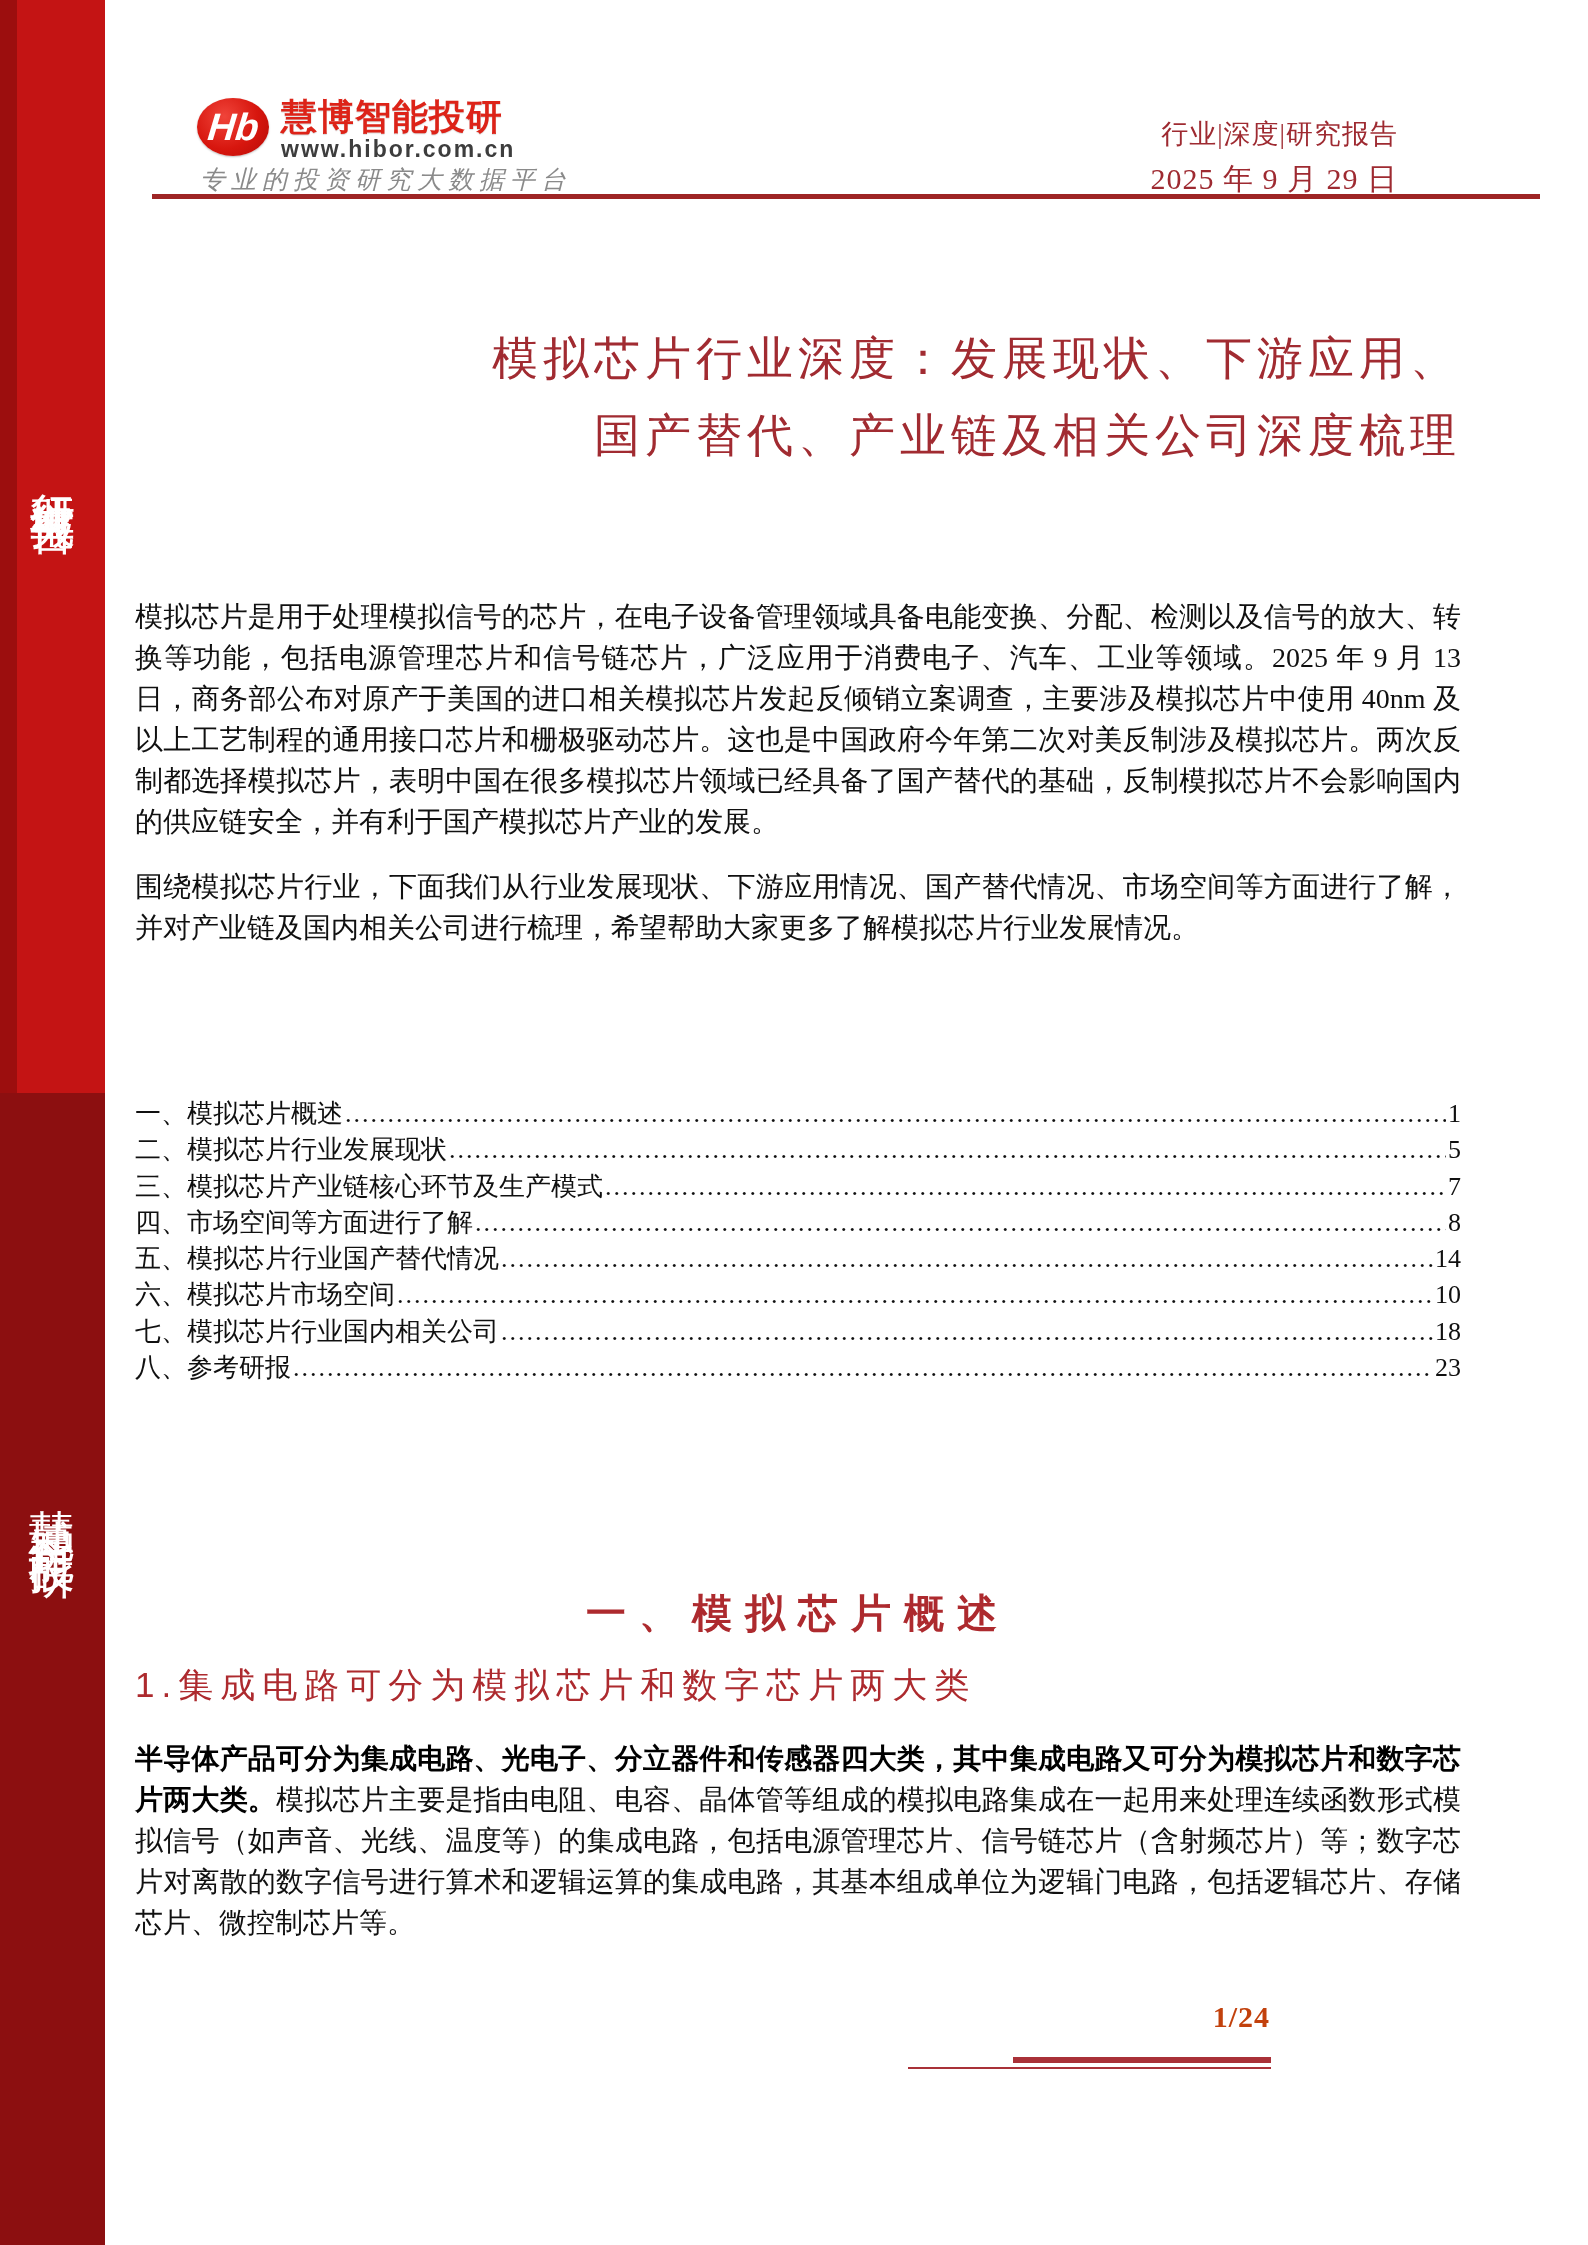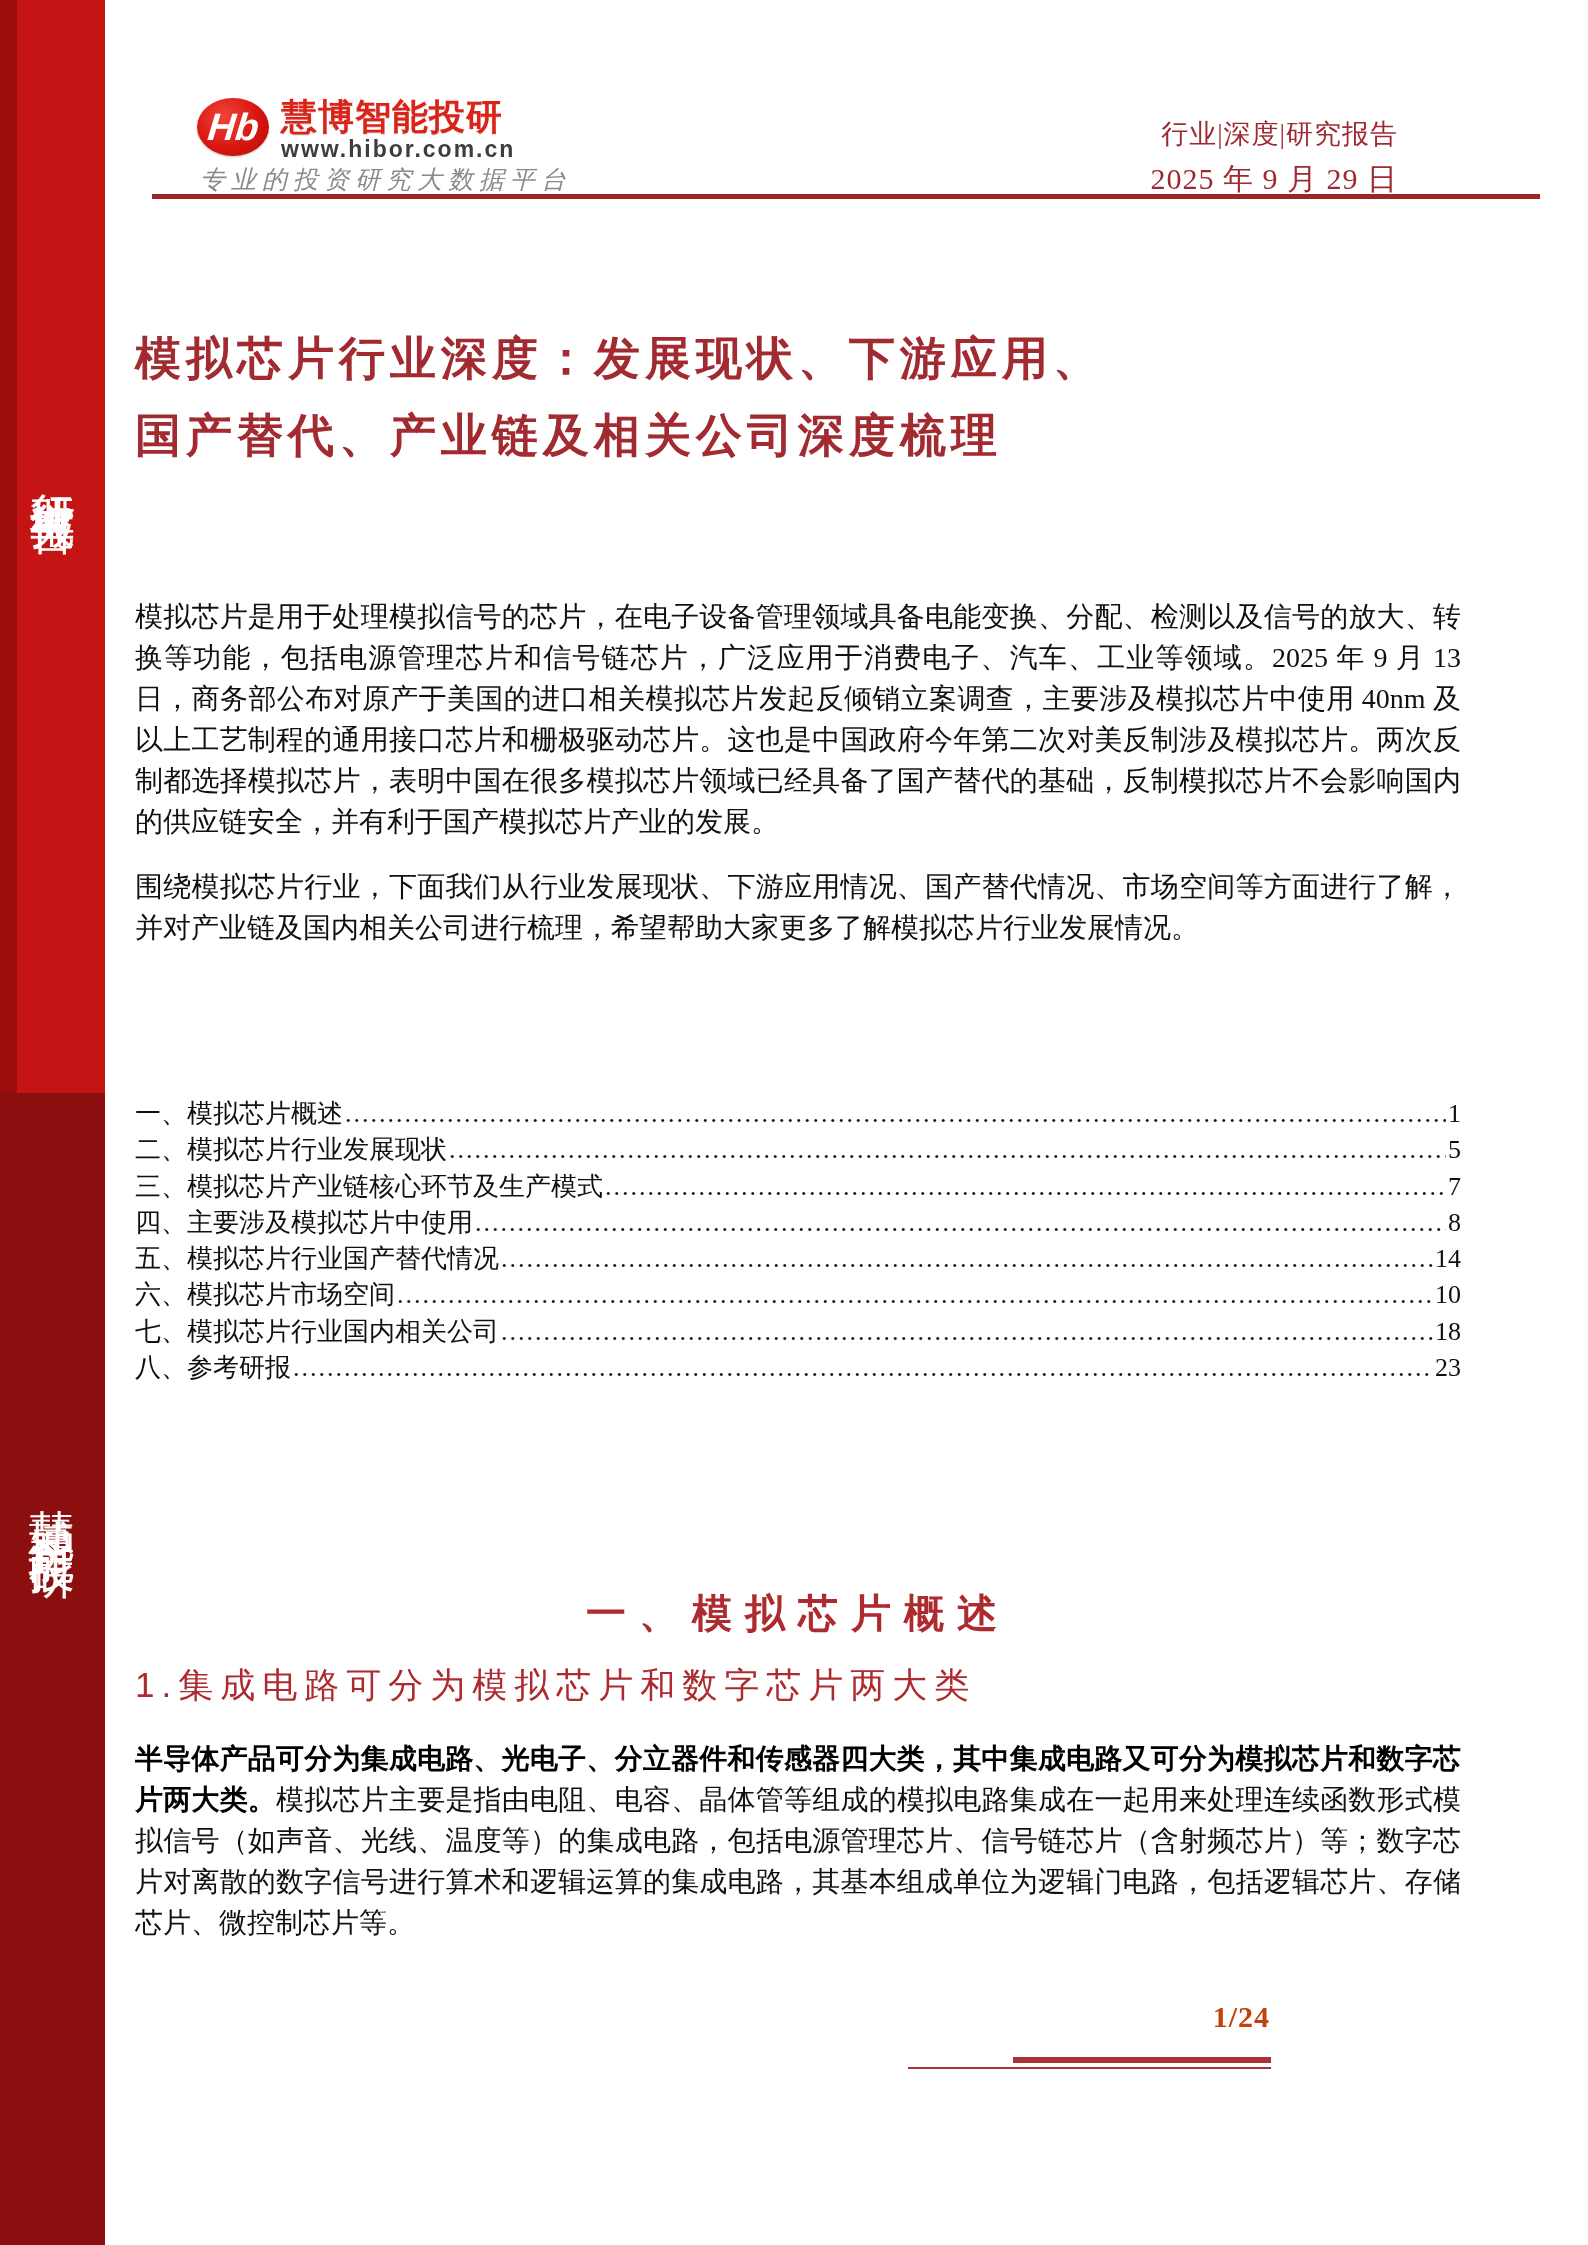--- a/index.html
+++ b/index.html
@@ -64,23 +64,23 @@
   .doc-type { font-size:27px; letter-spacing:1px; }
   .doc-date { font-size:30px; margin-top:7px; letter-spacing:1px; }
   .header-rule {
     position:absolute; left:152px; top:194px; width:1388px; height:5px;
     background:#9e2525;
   }
 
   
   .report-title {
     position:absolute; left:135px; top:320px; width:1326px;
-    text-align:left; color:#a12b31;
+    text-align:right; color:#a12b31;
     font-family:"Liberation Sans","DejaVu Sans",sans-serif;
-    font-weight:bold; font-size:46px; line-height:77px; letter-spacing:5px;
+    font-weight:normal; font-size:46px; line-height:77px; letter-spacing:5px;
   }
 
   
   .body-para {
     position:absolute; left:135px; width:1326px;
     font-size:28px; line-height:41px; color:#101010;
     text-align:justify;
   }
   .para1 { top:596px; }
   .para2 { top:866px; }
@@ -185,21 +185,21 @@
       <span class="toc-label">二、模拟芯片行业发展现状</span>
       <span class="toc-dots"></span>
       <span class="toc-page">5</span>
     </div>
     <div class="toc-item">
       <span class="toc-label">三、模拟芯片产业链核心环节及生产模式</span>
       <span class="toc-dots"></span>
       <span class="toc-page">7</span>
     </div>
     <div class="toc-item">
-      <span class="toc-label">四、主要涉及模拟芯片中使用</span>
+      <span class="toc-label">四、市场空间等方面进行了解</span>
       <span class="toc-dots"></span>
       <span class="toc-page">8</span>
     </div>
     <div class="toc-item">
       <span class="toc-label">五、模拟芯片行业国产替代情况</span>
       <span class="toc-dots"></span>
       <span class="toc-page">14</span>
     </div>
     <div class="toc-item">
       <span class="toc-label">六、模拟芯片市场空间</span>

